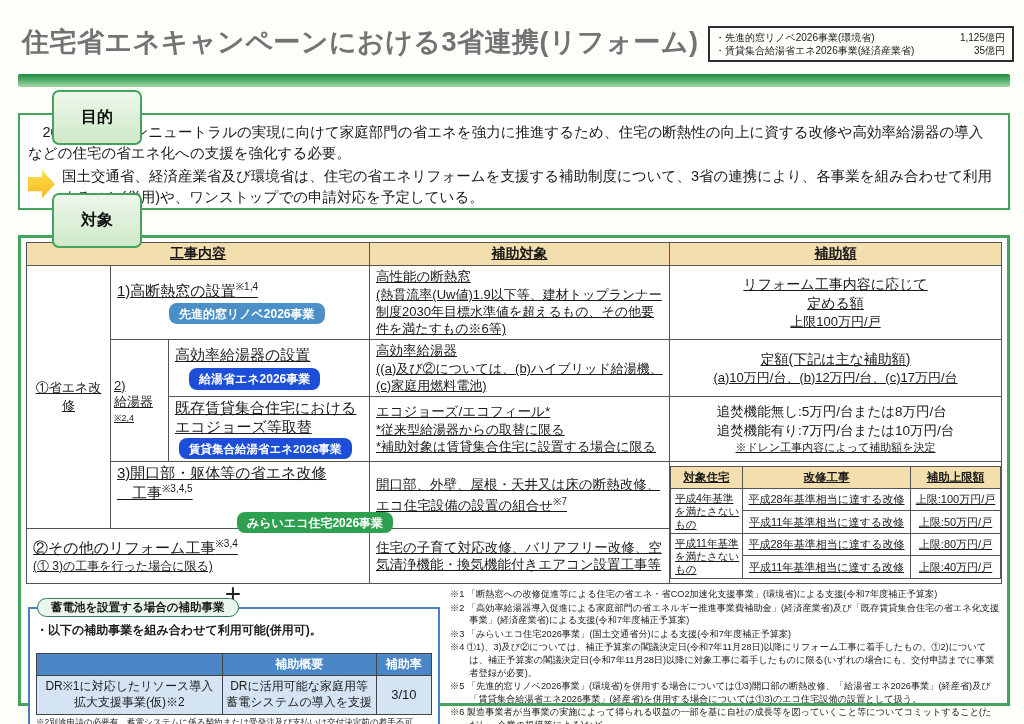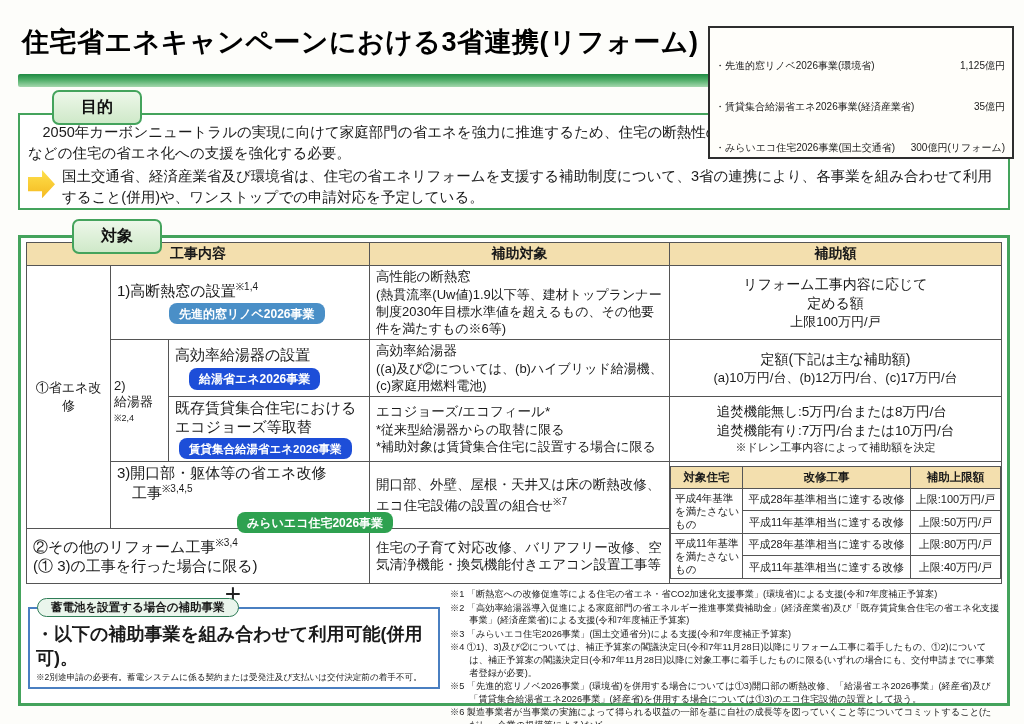--- a/index.html
+++ b/index.html
@@ -9,47 +9,47 @@
     width: 1024px; height: 724px;
     background: #fdfdfa;
     font-family: "Liberation Sans", sans-serif;
     color: #1a1a1a;
     overflow: hidden;
   }
 
   
   .title {
     position: absolute; left: 22px; top: 24px;
-    font-size: 27px; font-weight: bold; color: #000000;
+    font-size: 27px; font-weight: bold; color: #737373;
     letter-spacing: 0.5px; white-space: nowrap;
   }
   .green-bar {
     position: absolute; left: 18px; top: 74px; width: 992px; height: 13px;
     background: linear-gradient(180deg, #1e8a42 0%, #4fae68 45%, #a5d8ae 100%);
     border-radius: 2px;
   }
   .budget-box {
     position: absolute; right: 10px; top: 26px; width: 306px;
     background: #fffefa; border: 2px solid #2e2e2e;
     padding: 3px 7px 3px 5px; z-index: 3;
   }
   .budget-heading { font-size: 11px; font-weight: bold; margin-bottom: 1px; }
-  .budget-item { display: flex; justify-content: space-between; font-size: 10px; line-height: 1.3; margin-top: 28px; }
+  .budget-item { display: flex; justify-content: space-between; font-size: 10px; line-height: 1.3; }
   .budget-item .amt { white-space: nowrap; text-align: right; }
 
   
   .section-label {
     position: absolute; z-index: 4; display: inline-block;
     border: 2px solid #44a35c; border-radius: 7px;
     background: linear-gradient(180deg, #edf7e9 0%, #cfe9c9 100%);
     font-size: 16px; font-weight: bold; color: #111;
-    padding: 5px 27px; line-height: 1.3;
+    padding: 15px 27px; line-height: 1.3;
   }
   .purpose-label { left: 52px; top: 90px; }
-  .target-label  { left: 52px; top: 219px; margin-left: 20px; }
+  .target-label  { left: 52px; top: 193px; }
 
   
   .purpose-box {
     position: absolute; left: 18px; top: 113px; width: 992px; height: 97px;
     border: 2px solid #44a35c; background: #fff;
     padding: 7px 10px 4px 8px;
   }
   .purpose-p1 { font-size: 14.5px; line-height: 1.42; text-indent: 1em; }
   .purpose-row { display: flex; gap: 7px; margin-top: 3px; }
   .arrow-icon {
@@ -59,21 +59,21 @@
   }
   .purpose-p2 { flex: 1; font-size: 14.5px; line-height: 1.42; }
 
   
   .target-container {
     position: absolute; left: 18px; top: 235px; width: 992px; height: 471px;
     border: 3px solid #44a35c; background: #fff;
     padding: 4px 5px 3px 5px;
   }
 
-  table.main { width: 100%; border-collapse: collapse; table-layout: fixed; border: 1.5px solid #333; }
+  table.main { width: 100%; border-collapse: collapse; table-layout: fixed; border: 1.5px solid #333; text-decoration: underline; }
   table.main th, table.main td { border: 1px solid #555; }
   table.main th {
     background: #f3dfae; font-size: 14px; font-weight: bold;
     text-align: center; padding: 2px; height: 22px;
   }
   table.main td { padding: 2px 6px; vertical-align: middle; font-size: 13px; }
 
   .cell-group { text-align: center; font-size: 15px; }
   .cell-subgroup { font-size: 14px; padding: 2px 3px !important; vertical-align: middle; }
   .cell-subgroup .sg-note { font-size: 9px; }
@@ -110,21 +110,21 @@
   .bottom { display: flex; margin-top: 1px; }
   .left-col { width: 414px; }
   .plus { text-align: center; font-size: 28px; line-height: 18px; height: 18px; font-weight: 300; color: #222; }
   .battery-box { position: relative; border: 2px solid #4a7fc1; margin: 4px 0 0 2px; padding: 12px 6px 3px 6px; background:#fff; }
   .battery-title {
     position: absolute; top: -11px; left: 7px;
     border: 1.5px solid #2f7d57; border-radius: 10px;
     background: #eaf5ec; font-size: 11.5px; font-weight: bold;
     padding: 1px 13px; white-space: nowrap;
   }
-  .battery-intro { font-size: 18px; font-weight: bold; margin: 1px 0 2px; }
+  .battery-intro { font-size: 12px; font-weight: bold; margin: 1px 0 14px; }
   table.battery { width: 100%; border-collapse: collapse; table-layout: fixed; border: 1.5px solid #444; }
   table.battery th, table.battery td { border: 1px solid #444; }
   table.battery th { background: #4b86c6; color: #fff; font-size: 12px; font-weight: bold; padding: 2px; height: 20px; }
   table.battery td { background: #d5e4f4; font-size: 12px; text-align: center; padding: 3px 2px; line-height: 1.3; white-space: pre-line; }
   table.battery td.rate { font-size: 13px; }
   .battery-notes { font-size: 8.6px; line-height: 1.35; margin-top: 2px; }
   .footnotes { flex: 1; padding: 3px 2px 0 10px; font-size: 9.2px; line-height: 1.36; }
   .fn { padding-left: 2.1em; text-indent: -2.1em; margin-bottom: 1px; }
 </style>
 </head>
@@ -136,24 +136,20 @@
   <div class="green-bar"></div>
 
   <div class="budget-box">
     <div class="budget-item">
       <span>・先進的窓リノベ2026事業(環境省)</span>
       <span class="amt">1,125億円</span>
     </div>
     <div class="budget-item">
       <span>・賃貸集合給湯省エネ2026事業(経済産業省)</span>
       <span class="amt">35億円</span>
-    </div>
-    <div class="budget-item">
-      <span>・みらいエコ住宅2026事業(国土交通省)</span>
-      <span class="amt">300億円(リフォーム)</span>
     </div>
   </div>
 
   <div class="section-label purpose-label">目的</div>
   <div class="purpose-box">
     <p class="purpose-p1">2050年カーボンニュートラルの実現に向けて家庭部門の省エネを強力に推進するため、住宅の断熱性の向上に資する改修や高効率給湯器の導入などの住宅の省エネ化への支援を強化する必要。</p>
     <div class="purpose-row">
       <div class="arrow-icon"></div>
       <p class="purpose-p2">国土交通省、経済産業省及び環境省は、住宅の省エネリフォームを支援する補助制度について、3省の連携により、各事業を組み合わせて利用すること(併用)や、ワンストップでの申請対応を予定している。</p>
     </div>
@@ -273,35 +269,56 @@
               <td>上限:40万円/戸</td>
             </tr>
           </tbody>
               </table>
         </td>
       </tr>
 
       <tr style="height:55px">
         <td colspan="3">
           <div class="work-main"><span>②その他のリフォーム工事</span><sup class="note">※3,4</sup></div>
-          <div style="font-size:15px">(① 3)の工事を行った場合に限る)</div>
+          <div style="font-size:12px">(① 3)の工事を行った場合に限る)</div>
         </td>
         <td>
           <span class="tgt-title">住宅の子育て対応改修、バリアフリー改修、空気清浄機能・換気機能付きエアコン設置工事等</span>
         </td>
       </tr>
     </tbody>
       </table>
 
     <div class="bottom">
       <div class="left-col">
         <div class="plus">+</div>
         <div class="battery-box">
           <div class="battery-title">蓄電池を設置する場合の補助事業</div>
           <div class="battery-intro">・以下の補助事業を組み合わせて利用可能(併用可)。</div>
+          <table class="battery">
+            <colgroup>
+                <col style="width:47%">
+                <col style="width:39%">
+                <col>
+              </colgroup>
+            <tbody>
+                <tr>
+              <th></th>
+              <th>補助概要</th>
+              <th>補助率</th>
+            </tr>
+            <tr>
+              <td>DR※1に対応したリソース導入
+拡大支援事業(仮)※2</td>
+              <td>DRに活用可能な家庭用等
+蓄電システムの導入を支援</td>
+              <td class="rate">3/10</td>
+            </tr>
+          </tbody>
+            </table>
           <div class="battery-notes">
             <div>※2別途申請の必要有。蓄電システムに係る契約または受発注及び支払いは交付決定前の着手不可。</div>
           </div>
         </div>
       </div>
       <div class="footnotes">
         <p class="fn">※1 「断熱窓への改修促進等による住宅の省エネ・省CO2加速化支援事業」(環境省)による支援(令和7年度補正予算案)</p>
         <p class="fn">※2 「高効率給湯器導入促進による家庭部門の省エネルギー推進事業費補助金」(経済産業省)及び「既存賃貸集合住宅の省エネ化支援事業」(経済産業省)による支援(令和7年度補正予算案)</p>
         <p class="fn">※3 「みらいエコ住宅2026事業」(国土交通省分)による支援(令和7年度補正予算案)</p>
         <p class="fn">※4 ①1)、3)及び②については、補正予算案の閣議決定日(令和7年11月28日)以降にリフォーム工事に着手したもの、①2)については、補正予算案の閣議決定日(令和7年11月28日)以降に対象工事に着手したものに限る(いずれの場合にも、交付申請までに事業者登録が必要)。</p>

